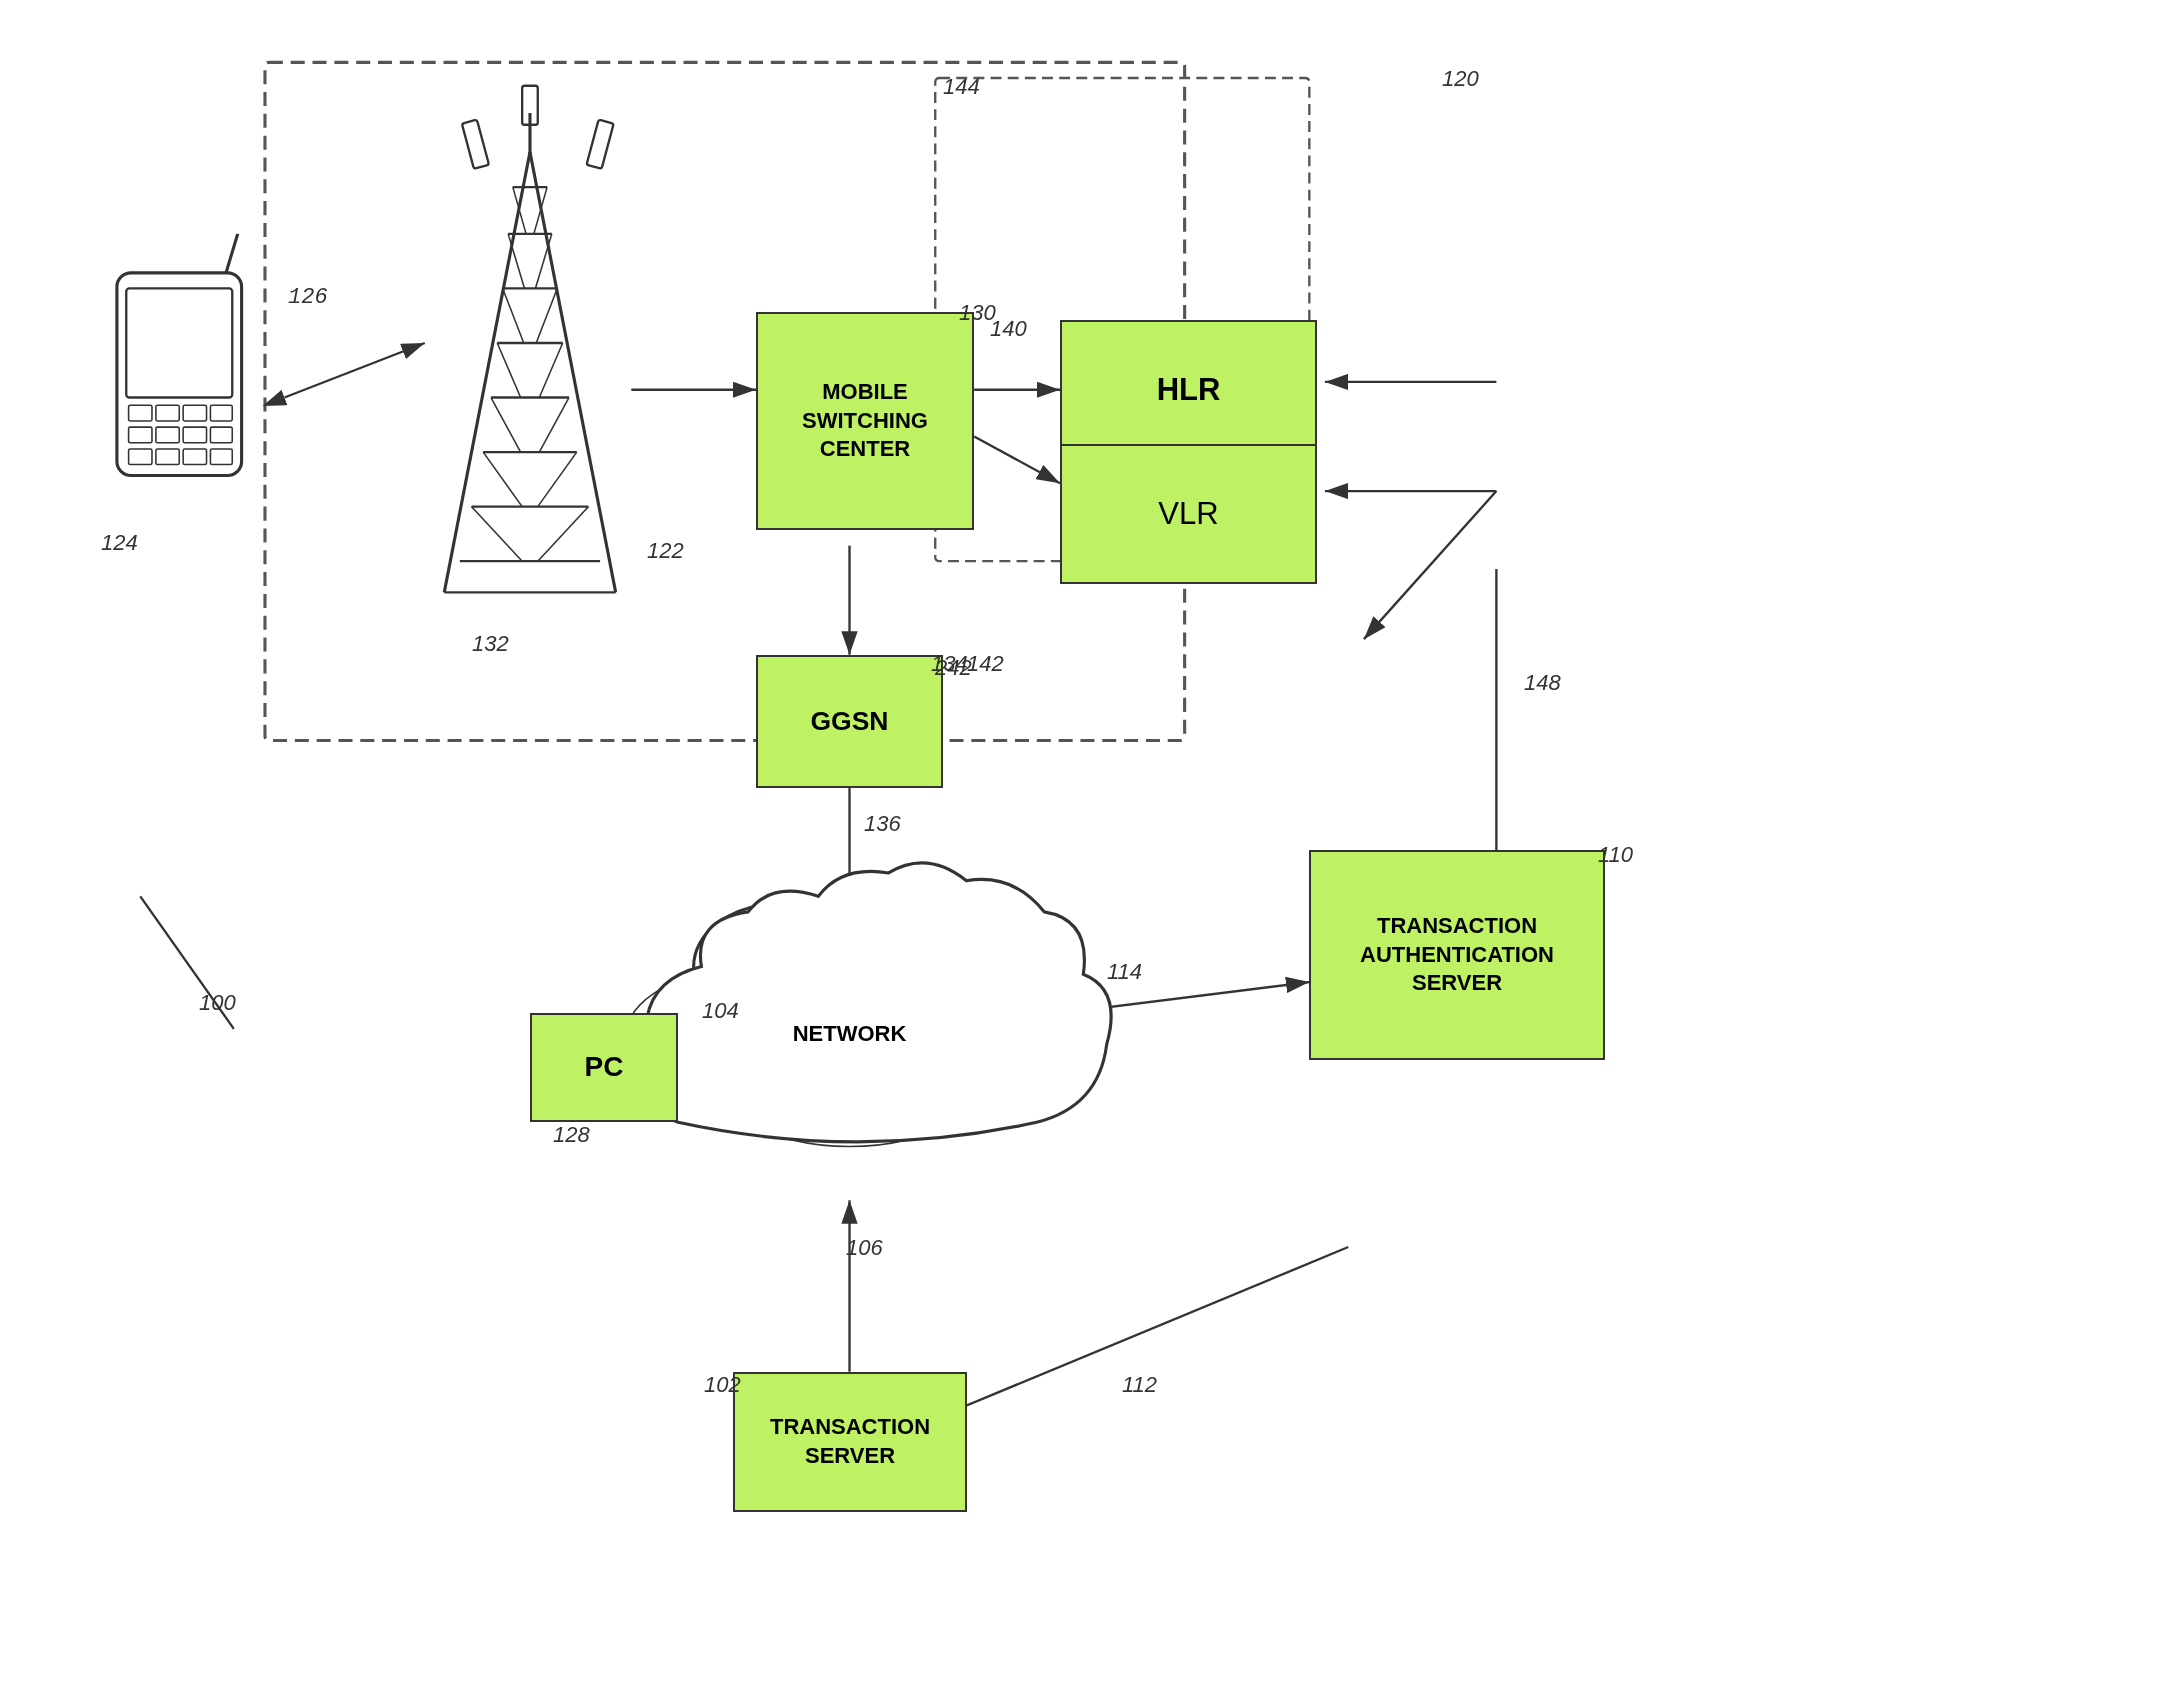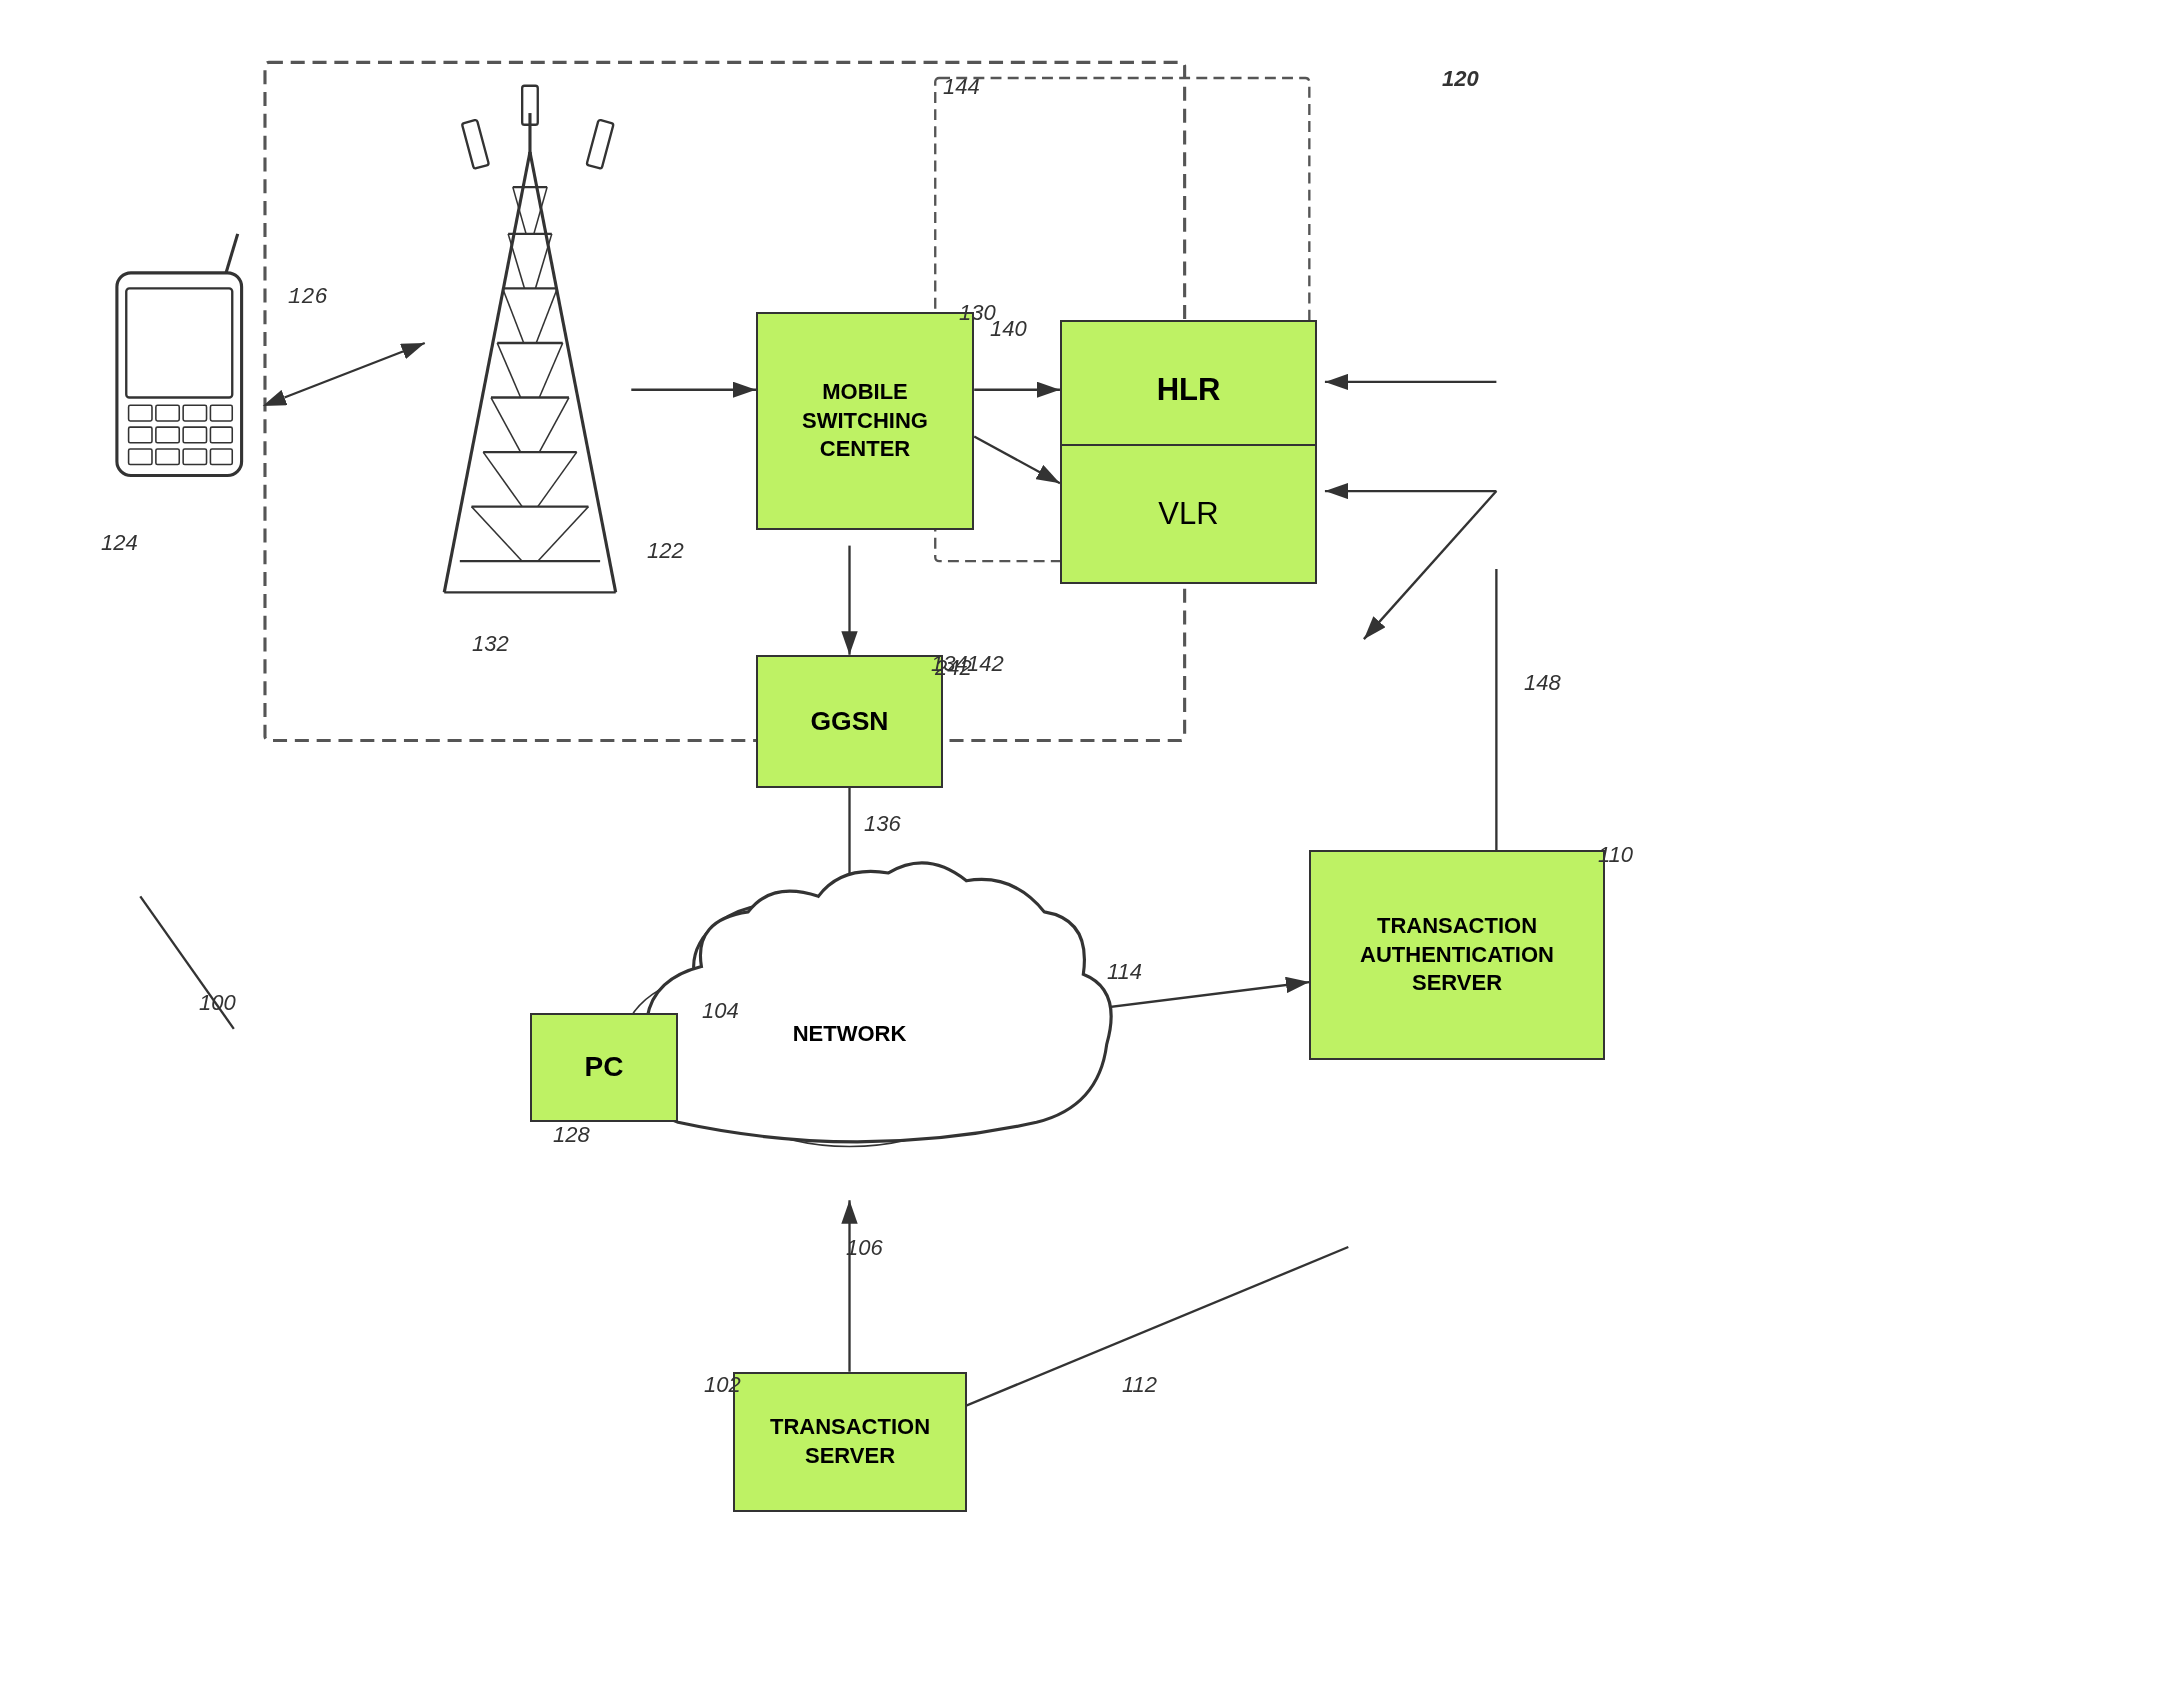--- a/index.html
+++ b/index.html
@@ -173,21 +173,21 @@
                Q 1080,1110 1140,1120 Q 1190,1090 1240,1130
                Q 1300,1120 1340,1170 Q 1400,1180 1390,1250
                Q 1440,1270 1420,1340 Q 1410,1420 1330,1440
                Q 1100,1490 870,1440 Q 810,1420 830,1340Z" fill="white" stroke="#333" stroke-width="4"></path>
     </g>
 
     <line x1="300" y1="1320" x2="180" y2="1150" stroke="#333" stroke-width="3"></line>
 
   </svg>
 
-  <div class="label" style="top:66px; left:1442px;font-weight:bold;">120</div>
+  <div class="label" style="top:66px; left:1442px;">120</div>
 
   <div class="label" style="top:74px; left:943px;">144</div>
 
   <div class="box" style="top:312px; left:756px; width:218px; height:218px;">
     <span style="white-space:pre-line; font-size:22px; font-weight:bold;">MOBILE
 SWITCHING
 CENTER</span>
   </div>
 
   <div class="label" style="top:300px; left:959px;">130</div>

